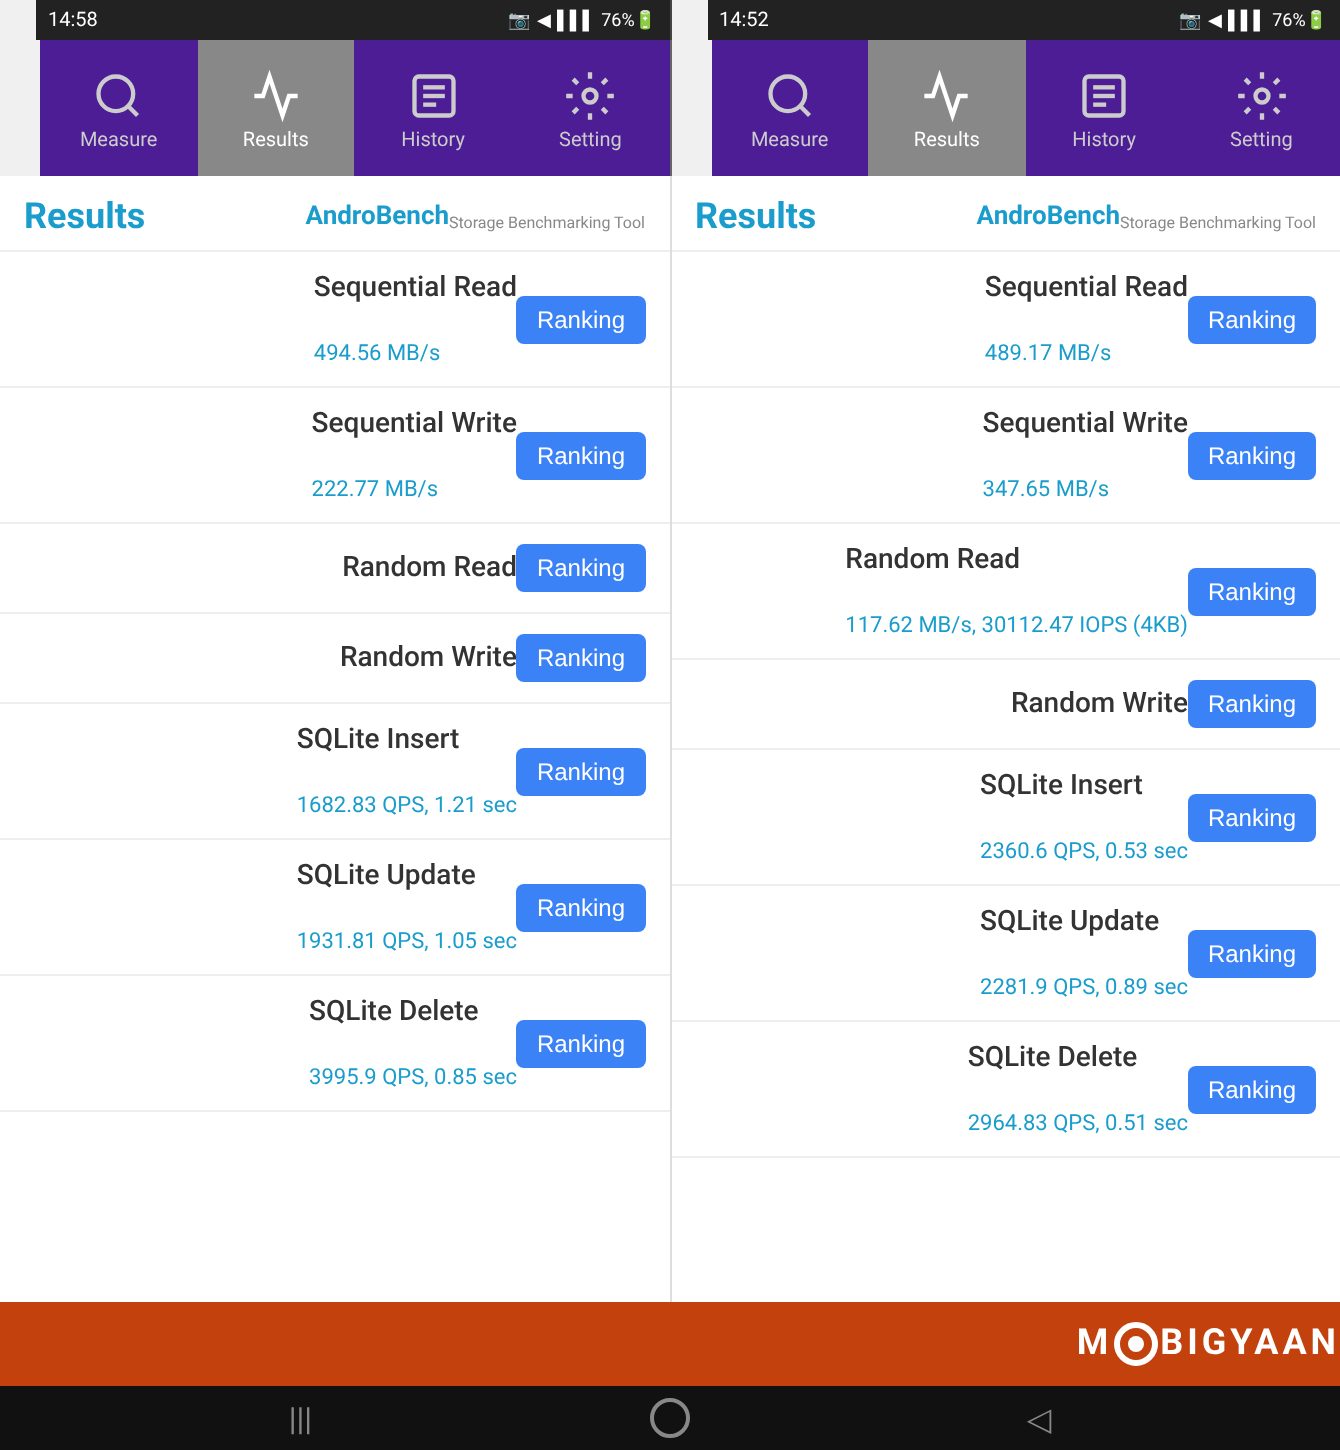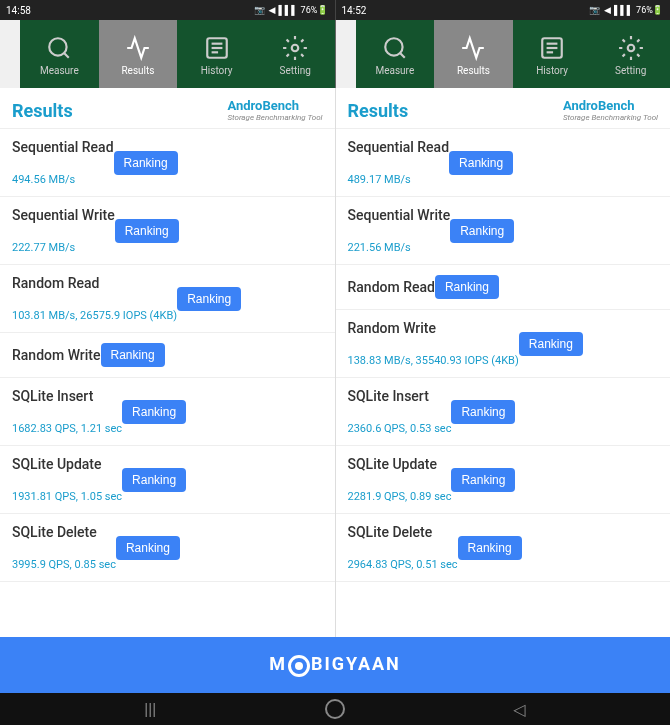--- a/index.html
+++ b/index.html
@@ -22,39 +22,40 @@
     .status-bar {
       flex: 1;
       height: 20px;
       background: #222;
       display: flex;
       align-items: center;
       justify-content: space-between;
       padding: 0 6px;
       font-size: 10px;
       color: white;
+      margin-left: 18px;
     }
     .status-bar:first-child { border-right: 1px solid #444; }
 
     .status-icons {
       display: flex;
       align-items: center;
       gap: 3px;
       font-size: 9px;
     }
 
     
     .nav-rows {
       display: flex;
       width: 100%;
     }
     .nav-bar {
       flex: 1;
       display: flex;
-      background: #14532d;
+      background: #4c1d95;
       height: 68px;
       margin-left: 20px;
     }
     .nav-bar:first-child { border-right: 1px solid #666; }
 
     .nav-item {
       flex: 1;
       display: flex;
       flex-direction: column;
       align-items: center;
@@ -101,43 +102,42 @@
     }
 
     .panel-title {
       color: #1a9dcc;
       font-size: 18px;
       font-weight: bold;
     }
 
     .androbench-logo {
       display: flex;
-      flex-direction: column;
-      align-items: flex-start;
+      flex-direction: row;
+      align-items: flex-end;
     }
     .androbench-name {
       font-size: 13px;
       font-weight: bold;
       color: #1a9dcc;
     }
     .androbench-sub {
       font-size: 8px;
       color: #888;
-      font-style: italic;
     }
 
     .results-list {
       flex: 1;
       overflow-y: auto;
     }
 
     .result-item {
       display: flex;
       align-items: center;
-      justify-content: flex-start;
+      justify-content: flex-end;
       padding: 10px 12px;
       border-bottom: 1px solid #eee;
     }
 
     .result-info {}
     .result-name {
       font-size: 14px;
       color: #333;
       font-weight: 500;
     }
@@ -154,25 +154,25 @@
       border-radius: 4px;
       padding: 5px 10px;
       font-size: 12px;
       cursor: pointer;
       white-space: nowrap;
       flex-shrink: 0;
     }
 
     
     .bottom-bar {
-      background: #3b82f6;
-      height: 56px;
-      display: flex;
-      align-items: center;
-      justify-content: center;
+      background: #c2410c;
+      height: 42px;
+      display: flex;
+      align-items: center;
+      justify-content: flex-end;
     }
     .bottom-brand {
       color: white;
       font-size: 18px;
       font-weight: bold;
       letter-spacing: 2px;
     }
     .bottom-brand .o-logo {
       display: inline-flex;
       align-items: center;
@@ -326,21 +326,20 @@
         <div class="result-item">
       <div class="result-info">
         <div class="result-name">Sequential Write</div>
         <div class="result-value">222.77 MB/s</div>
       </div>
       <button class="ranking-btn">Ranking</button>
     </div>
         <div class="result-item">
       <div class="result-info">
         <div class="result-name">Random Read</div>
-        <div class="result-value">103.81 MB/s, 26575.9 IOPS (4KB)</div>
       </div>
       <button class="ranking-btn">Ranking</button>
     </div>
         <div class="result-item">
       <div class="result-info">
         <div class="result-name">Random Write</div>
       </div>
       <button class="ranking-btn">Ranking</button>
     </div>
         <div class="result-item">
@@ -379,34 +378,34 @@
     <div class="result-item">
       <div class="result-info">
         <div class="result-name">Sequential Read</div>
         <div class="result-value">489.17 MB/s</div>
       </div>
       <button class="ranking-btn">Ranking</button>
     </div>
         <div class="result-item">
       <div class="result-info">
         <div class="result-name">Sequential Write</div>
-        <div class="result-value">221.56 MB/s</div>
+        <div class="result-value">347.65 MB/s</div>
       </div>
       <button class="ranking-btn">Ranking</button>
     </div>
         <div class="result-item">
       <div class="result-info">
         <div class="result-name">Random Read</div>
+        <div class="result-value">117.62 MB/s, 30112.47 IOPS (4KB)</div>
       </div>
       <button class="ranking-btn">Ranking</button>
     </div>
         <div class="result-item">
       <div class="result-info">
         <div class="result-name">Random Write</div>
-        <div class="result-value">138.83 MB/s, 35540.93 IOPS (4KB)</div>
       </div>
       <button class="ranking-btn">Ranking</button>
     </div>
         <div class="result-item">
       <div class="result-info">
         <div class="result-name">SQLite Insert</div>
         <div class="result-value">2360.6 QPS, 0.53 sec</div>
       </div>
       <button class="ranking-btn">Ranking</button>
     </div>

